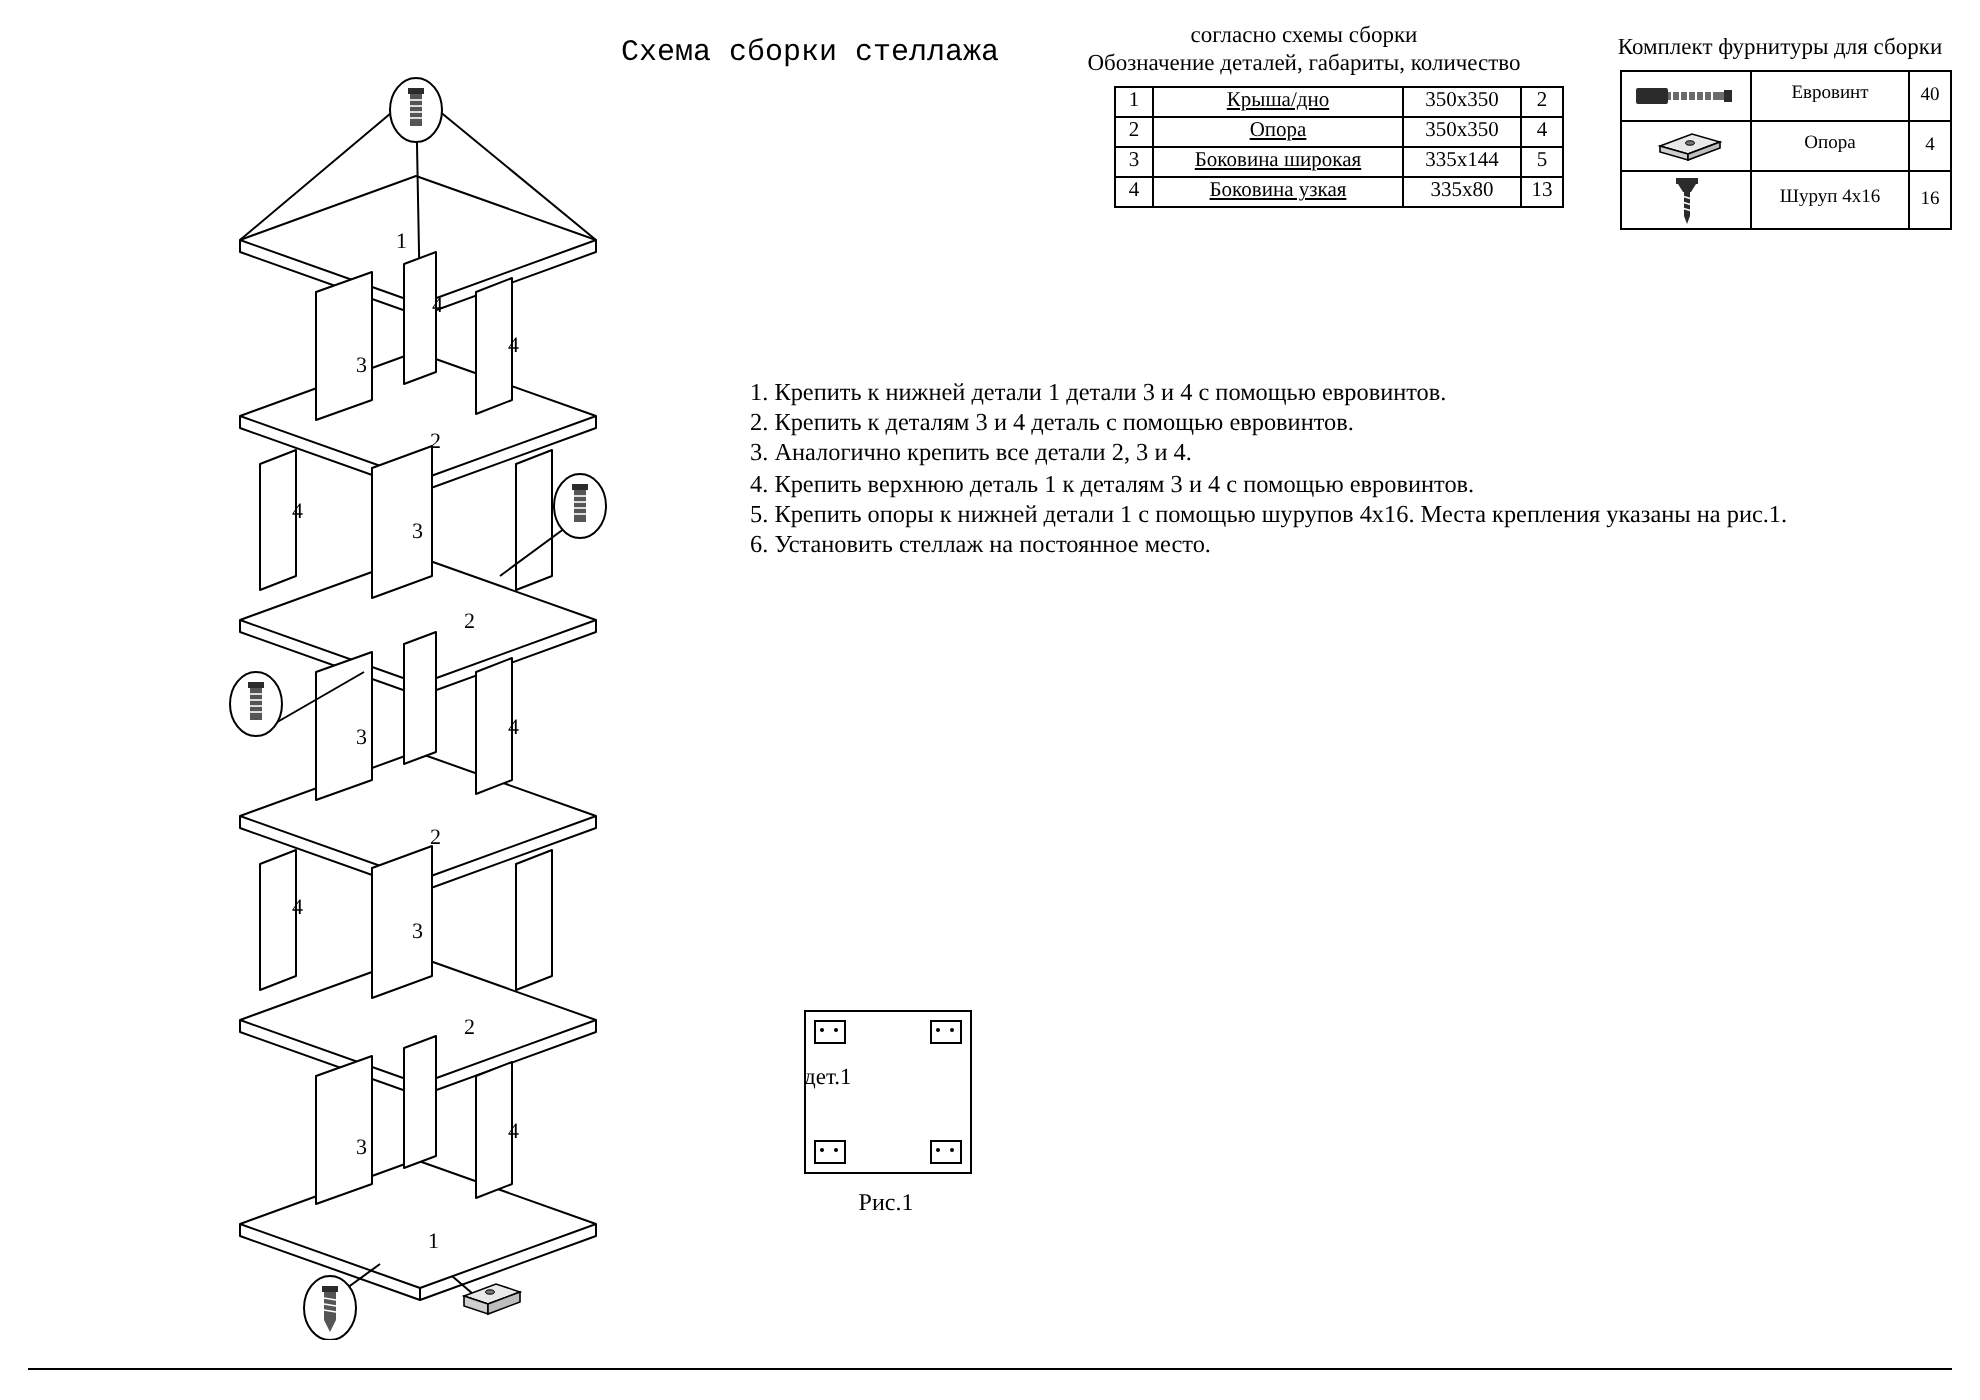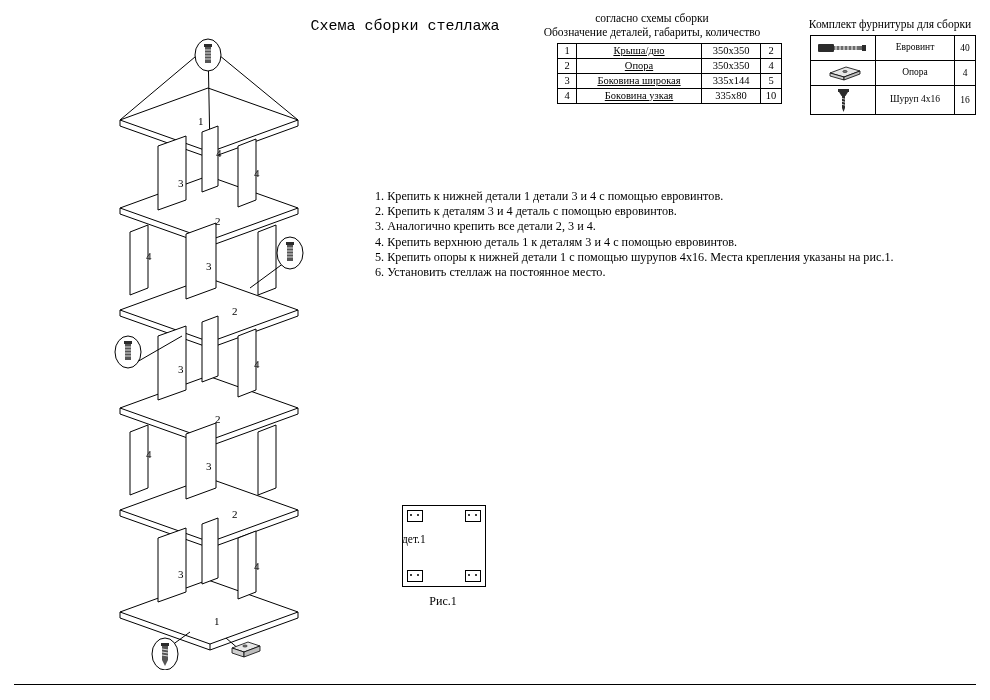--- a/index.html
+++ b/index.html
@@ -188,21 +188,21 @@
       <tr>
         <td class="num">3</td>
         <td class="name">Боковина широкая</td>
         <td class="dim">335х144</td>
         <td class="qty">5</td>
       </tr>
       <tr>
         <td class="num">4</td>
         <td class="name">Боковина узкая</td>
         <td class="dim">335х80</td>
-        <td class="qty">10</td>
+        <td class="qty">13</td>
       </tr>
     </tbody>
   </table>
 
   <div class="fit-caption">Комплект фурнитуры для сборки</div>
 
   <table class="fittings">
     <tbody>
       <tr>
         <td class="pic">

